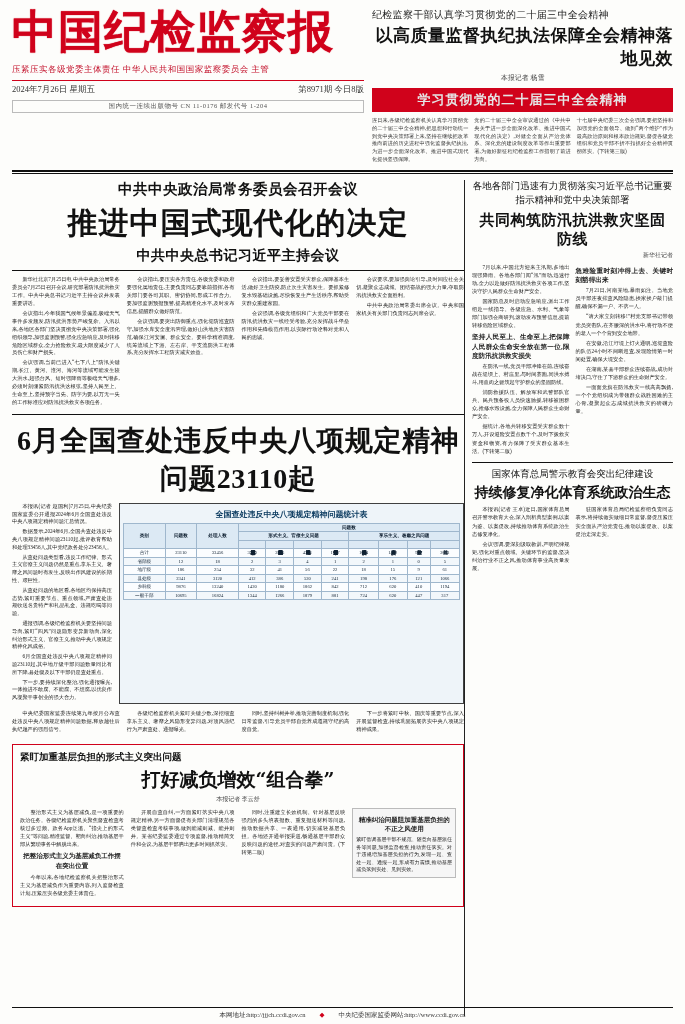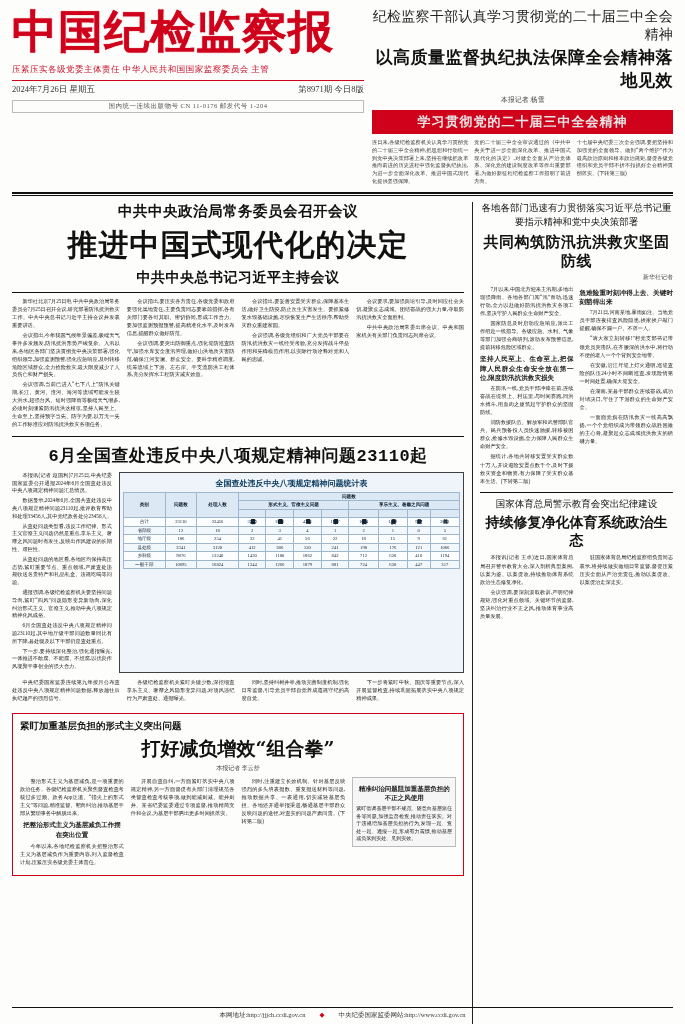--- a/index.html
+++ b/index.html
@@ -38,56 +38,56 @@
     margin-top:4px;
     border:1px solid #bbb;
     font-size:6.5px;
     color:#555;
     text-align:center;
     padding:1px 0;
     letter-spacing:.5px;
   }
 
   .mast-right{flex:1;min-width:0;}
-  .mr-kicker{font-size:14px;text-align:right;color:#222;letter-spacing:.3px;}
+  .mr-kicker{font-size:10px;text-align:left;color:#222;letter-spacing:.3px;}
   .mr-head{
     font-size:17px;font-weight:bold;text-align:right;margin-top:2px;letter-spacing:.5px;
     font-family:"DejaVu Serif",serif;
   }
   .mr-byline{font-size:7px;text-align:center;color:#444;margin-top:3px;}
   .mr-banner{
     margin-top:5px;background:#d0021b;color:#e5e5e5;text-align:center;
     font-size:13px;font-weight:bold;padding:3px 0;letter-spacing:1px;
   }
   .mr-cols{display:flex;gap:6px;margin-top:5px;}
   .mr-col{flex:1;font-size:5.2px;line-height:1.5;color:#333;text-align:justify;}
 
   .hr-thick{border-top:2px solid #111;margin:6px 0 0 0;}
   .hr-thin{border-top:1px solid #111;margin:1.5px 0 6px 0;}
 
   
-  .body{display:flex;gap:8px;height:836px;}
+  .body{display:flex;height:836px;}
   .left{width:452px;flex:0 0 452px;}
   .right{flex:1;border-left:1px solid #222;padding-left:7px;}
 
   .lead-kicker{text-align:center;font-size:14.5px;font-weight:bold;letter-spacing:.5px;}
   .lead-head{
     text-align:center;font-size:30px;font-weight:bold;letter-spacing:1px;margin:4px 0 3px;
     font-family:"DejaVu Serif",serif;
   }
   .lead-sub{text-align:center;font-size:14px;font-weight:bold;letter-spacing:.5px;margin-bottom:4px;}
   .rule-d{border-top:1px solid #111;margin:5px 0;}
 
   .cols4{display:flex;gap:7px;}
   .cols4 > div{flex:1;font-size:5.2px;line-height:1.52;text-align:justify;color:#222;}
   .ind{text-indent:2em;display:block;margin-bottom:2px;}
 
   .sec-head{
-    font-size:17px;font-weight:bold;text-align:center;margin:7px 0 5px;letter-spacing:.5px;
-    font-family:Liberation Mono, monospace;
+    font-size:28px;font-weight:bold;text-align:center;margin:7px 0 5px;letter-spacing:.5px;
+    font-family:Liberation Serif, serif;
   }
 
   
   .mid{display:flex;gap:7px;}
   .mid-col{width:100px;flex:0 0 100px;font-size:5.2px;line-height:1.5;text-align:justify;color:#222;}
   .tablewrap{flex:1;border:1px solid #404040;background:#eef4f9;padding:3px;}
   .tbl-title{text-align:center;font-size:8px;font-weight:bold;color:#0d3c61;padding:2px 0 3px;}
   table{width:100%;border-collapse:collapse;font-size:4.6px;color:#123;}
   table th,table td{border:1px solid #9fb7cd;text-align:center;padding:1px 0;line-height:1.2;}
   thead th{background:#dce9f4;font-weight:bold;}

